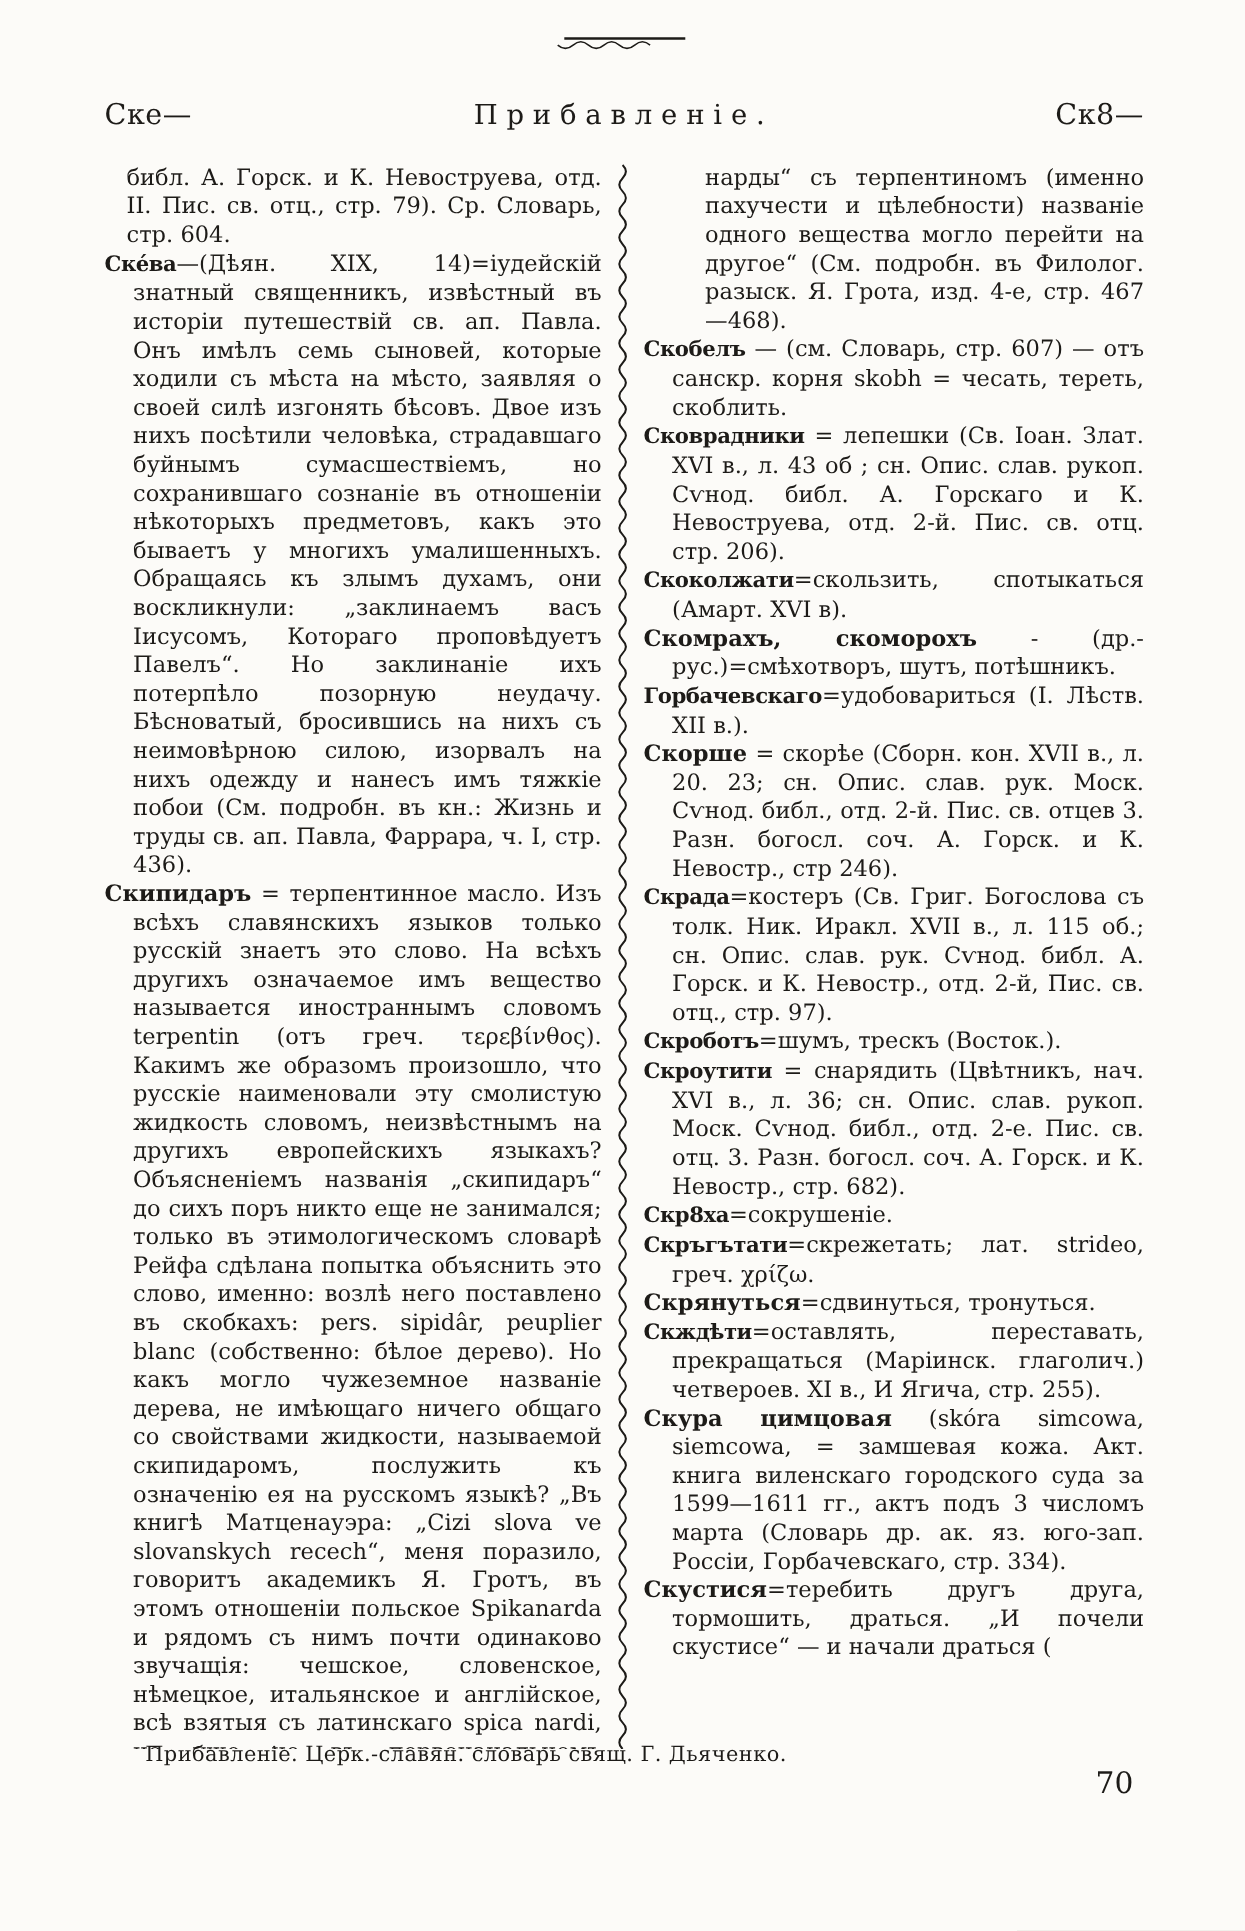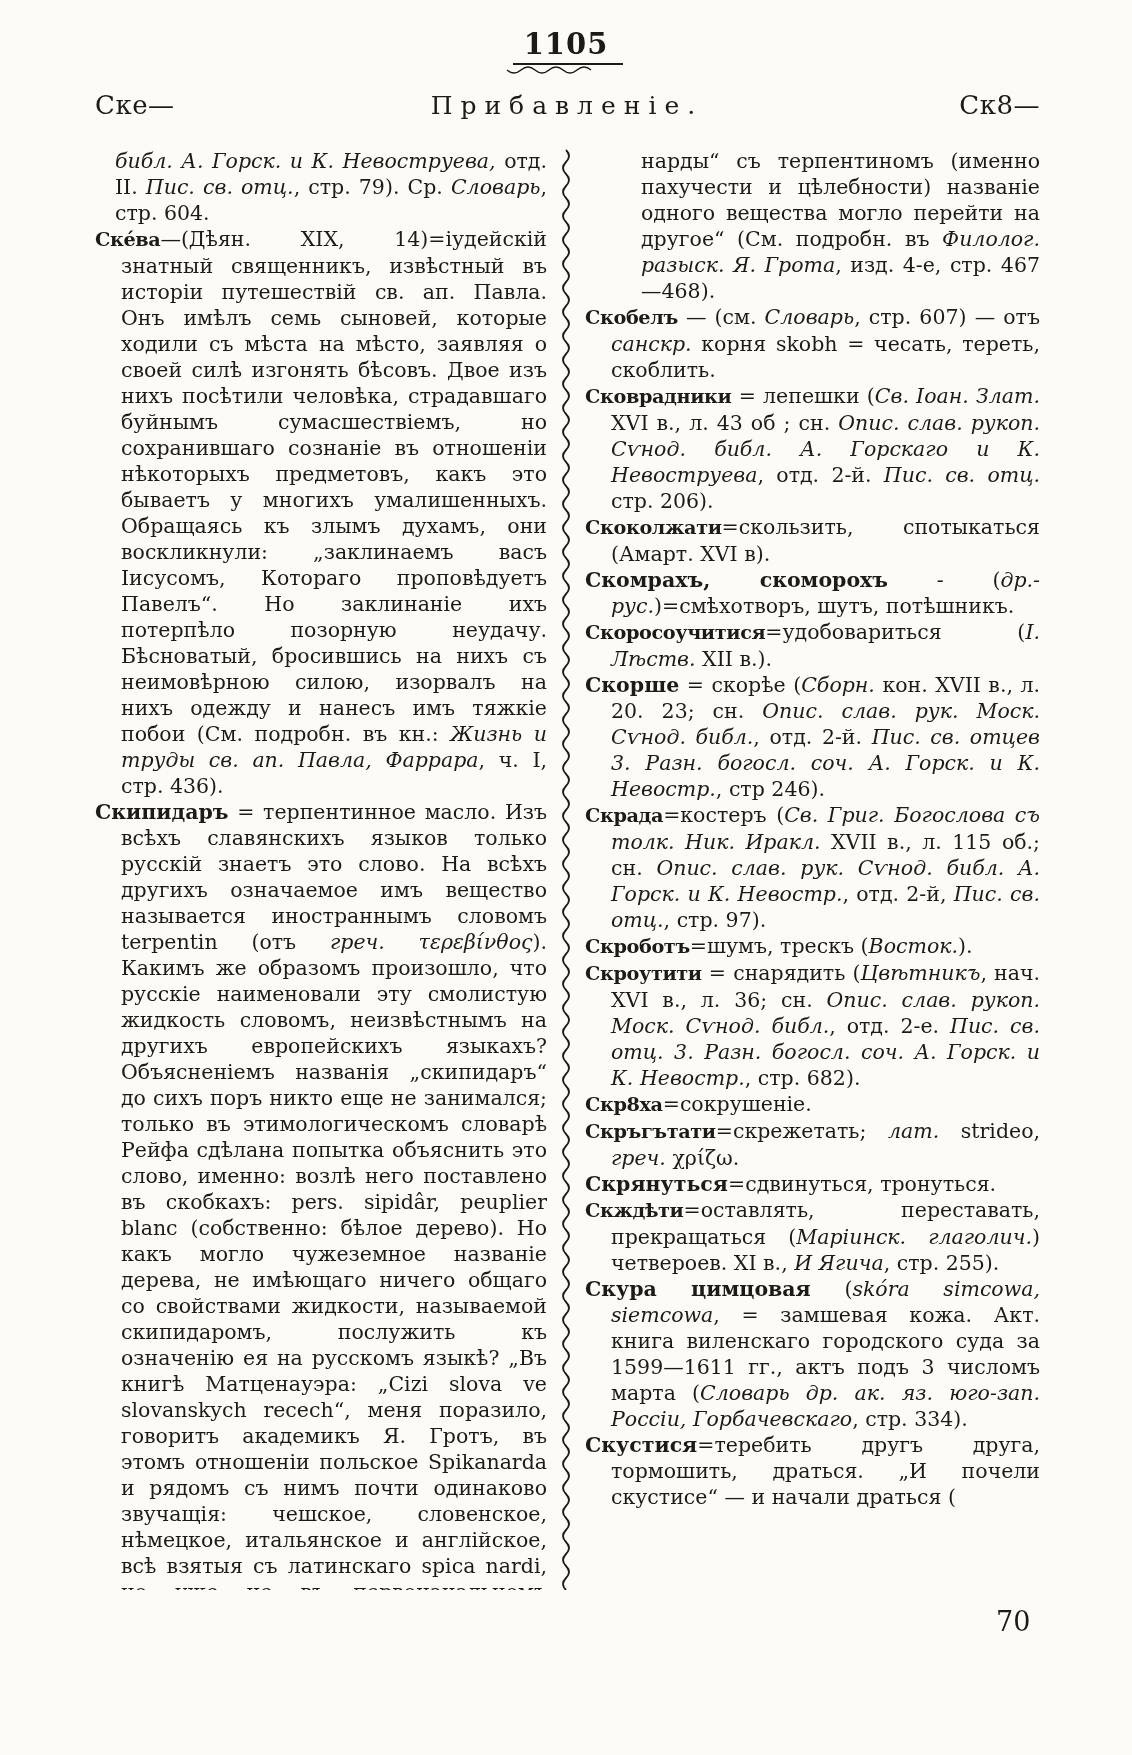--- a/index.html
+++ b/index.html
@@ -40,39 +40,38 @@
     display:flex;justify-content:center;
     flex:none;
   }
   .col p{margin:0;}
   .entry{padding-left:26px;text-indent:-26px;}
   .cont{text-indent:0;}
   .cont-sm{padding-left:20px;}
   .cont-lg{padding-left:56px;}
   .hw{font-weight:bold;}
   .hw-cs{letter-spacing:-0.4px;font-size:0.94em;}
-  .it{font-style:italic;margin-top:13px;}
+  .it{margin-top:13px;}
   
   .imprint{
     position:absolute;left:132px;top:1584px;
     font-size:19px;letter-spacing:0.4px;
   }
   .signature{
     position:absolute;left:996px;top:1606px;
     font-size:27px;
   }
   svg{display:block;}
 </style>
 </head>
 <body>
 
 <div class="page">
 
   <div class="pagenum-wrap">
-    <div class="pagenum">1105</div>
     <svg class="flourish" width="130" height="16" viewBox="0 0 130 16">
       <path d="M12 3 H122" stroke="#1d1b18" stroke-width="2.2" fill="none"></path>
       <path d="M6 9 q7 6 14 0 t14 0 t14 0 t14 0 t14 0 t14 0" stroke="#1d1b18" stroke-width="1.4" fill="none"></path>
     </svg>
   </div>
 
   <div class="runheads">
     <span class="rh rh-side">Ске—</span>
     <span class="rh rh-center">Прибавленіе.</span>
     <span class="rh rh-side">Ск8—</span>
@@ -88,29 +87,30 @@
       <svg id="divider-svg" width="16" height="1442" viewBox="0 0 16 1442">
           <path d="M8 2 q6 6 0 12 q-6 6 0 12 q6 6 0 12 q-6 6 0 12 q6 6 0 12 q-6 6 0 12 q6 6 0 12 q-6 6 0 12 q6 6 0 12 q-6 6 0 12 q6 6 0 12 q-6 6 0 12 q6 6 0 12 q-6 6 0 12 q6 6 0 12 q-6 6 0 12 q6 6 0 12 q-6 6 0 12 q6 6 0 12 q-6 6 0 12 q6 6 0 12 q-6 6 0 12 q6 6 0 12 q-6 6 0 12 q6 6 0 12 q-6 6 0 12 q6 6 0 12 q-6 6 0 12 q6 6 0 12 q-6 6 0 12 q6 6 0 12 q-6 6 0 12 q6 6 0 12 q-6 6 0 12 q6 6 0 12 q-6 6 0 12 q6 6 0 12 q-6 6 0 12 q6 6 0 12 q-6 6 0 12 q6 6 0 12 q-6 6 0 12 q6 6 0 12 q-6 6 0 12 q6 6 0 12 q-6 6 0 12 q6 6 0 12 q-6 6 0 12 q6 6 0 12 q-6 6 0 12 q6 6 0 12 q-6 6 0 12 q6 6 0 12 q-6 6 0 12 q6 6 0 12 q-6 6 0 12 q6 6 0 12 q-6 6 0 12 q6 6 0 12 q-6 6 0 12 q6 6 0 12 q-6 6 0 12 q6 6 0 12 q-6 6 0 12 q6 6 0 12 q-6 6 0 12 q6 6 0 12 q-6 6 0 12 q6 6 0 12 q-6 6 0 12 q6 6 0 12 q-6 6 0 12 q6 6 0 12 q-6 6 0 12 q6 6 0 12 q-6 6 0 12 q6 6 0 12 q-6 6 0 12 q6 6 0 12 q-6 6 0 12 q6 6 0 12 q-6 6 0 12 q6 6 0 12 q-6 6 0 12 q6 6 0 12 q-6 6 0 12 q6 6 0 12 q-6 6 0 12 q6 6 0 12 q-6 6 0 12 q6 6 0 12 q-6 6 0 12 q6 6 0 12 q-6 6 0 12 q6 6 0 12 q-6 6 0 12 q6 6 0 12 q-6 6 0 12 q6 6 0 12 q-6 6 0 12 q6 6 0 12 q-6 6 0 12 q6 6 0 12 q-6 6 0 12 q6 6 0 12 q-6 6 0 12 q6 6 0 12 q-6 6 0 12 q6 6 0 12 q-6 6 0 12 q6 6 0 12 q-6 6 0 12 q6 6 0 12 q-6 6 0 12 q6 6 0 12 q-6 6 0 12 q6 6 0 12 q-6 6 0 12 q6 6 0 12 q-6 6 0 12" stroke="#1d1b18" stroke-width="1.8" fill="none"></path>
         </svg>
     </div>
     <div class="col col-right" id="col-right">
         <p class="cont cont-lg"><span>нарды“ съ терпентиномъ (именно пахучести и цѣлебности) названіе одного вещества могло перейти на другое“ (См. подробн. въ </span><span class="it">Филолог. разыск. Я. Грота</span><span>, изд. 4-е, стр. 467—468).</span></p>
         <p class="entry"><span class="hw hw-cs">Скобелъ</span><span> — (см. </span><span class="it">Словарь</span><span>, стр. 607) — отъ </span><span class="it">санскр.</span><span> корня skobh = чесать, тереть, скоблить.</span></p>
         <p class="entry"><span class="hw hw-cs">Сковрадники</span><span> = лепешки (</span><span class="it">Св. Іоан. Злат.</span><span> XVI в., л. 43 об ; сн. </span><span class="it">Опис. слав. рукоп. Сѵнод. библ. А. Горскаго и К. Невоструева</span><span>, отд. 2-й. </span><span class="it">Пис. св. отц.</span><span> стр. 206).</span></p>
         <p class="entry"><span class="hw hw-cs">Скоколжати</span><span>=скользить, спотыкаться (Амарт. XVI в).</span></p>
         <p class="entry"><span class="hw hw-bold">Скомрахъ, скоморохъ</span><span> - (</span><span class="it">др.-рус.</span><span>)=смѣхотворъ, шутъ, потѣшникъ.</span></p>
-        <p class="entry"><span class="hw hw-cs">Скоросоучитися</span><span>=удобовариться (</span><span class="it">І. Лѣств.</span><span> XII в.).</span></p>
+        <p class="entry"><span class="hw hw-cs">Горбачевскаго</span><span>=удобовариться (</span><span class="it">І. Лѣств.</span><span> XII в.).</span></p>
         <p class="entry"><span class="hw hw-bold">Скорше</span><span> = скорѣе (</span><span class="it">Сборн.</span><span> кон. XVII в., л. 20. 23; сн. </span><span class="it">Опис. слав. рук. Моск. Сѵнод. библ.</span><span>, отд. 2-й. </span><span class="it">Пис. св. отцев 3. Разн. богосл. соч. А. Горск. и К. Невостр.</span><span>, стр 246).</span></p>
         <p class="entry"><span class="hw hw-cs">Скрада</span><span>=костеръ (</span><span class="it">Св. Григ. Богослова съ толк. Ник. Иракл.</span><span> XVII в., л. 115 об.; сн. </span><span class="it">Опис. слав. рук. Сѵнод. библ. А. Горск. и К. Невостр.</span><span>, отд. 2-й, </span><span class="it">Пис. св. отц.</span><span>, стр. 97).</span></p>
         <p class="entry"><span class="hw hw-cs">Скроботъ</span><span>=шумъ, трескъ (</span><span class="it">Восток.</span><span>).</span></p>
         <p class="entry"><span class="hw hw-cs">Скроутити</span><span> = снарядить (</span><span class="it">Цвѣтникъ</span><span>, нач. XVI в., л. 36; сн. </span><span class="it">Опис. слав. рукоп. Моск. Сѵнод. библ.</span><span>, отд. 2-е. </span><span class="it">Пис. св. отц. 3. Разн. богосл. соч. А. Горск. и К. Невостр.</span><span>, стр. 682).</span></p>
         <p class="entry"><span class="hw hw-cs">Скр8ха</span><span>=сокрушеніе.</span></p>
         <p class="entry"><span class="hw hw-cs">Скръгътати</span><span>=скрежетать; </span><span class="it">лат.</span><span> strideo, </span><span class="it">греч.</span><span> χρίζω.</span></p>
         <p class="entry"><span class="hw hw-bold">Скрянуться</span><span>=сдвинуться, тронуться.</span></p>
         <p class="entry"><span class="hw hw-cs">Скждѣти</span><span>=оставлять, переставать, прекращаться (</span><span class="it">Маріинск. глаголич.</span><span>) четвероев. XI в., </span><span class="it">И Ягича</span><span>, стр. 255).</span></p>
         <p class="entry"><span class="hw hw-bold">Скура цимцовая</span><span> (</span><span class="it">skóra simcowa, siemcowa</span><span>, = замшевая кожа. Акт. книга виленскаго городского суда за 1599—1611 гг., актъ подъ 3 числомъ марта (</span><span class="it">Словарь др. ак. яз. юго-зап. Россіи, Горбачевскаго</span><span>, стр. 334).</span></p>
         <p class="entry"><span class="hw hw-bold">Скустися</span><span>=теребить другъ друга, тормошить, драться. „И почели скустисе“ — и начали драться (</span></p>
       </div>
   </div>
 
+  <div class="imprint">Прибавленіе. Церк.-славян. словарь свящ. Г. Дьяченко.</div>
   <div class="signature">70</div>
 
 </div>
 
 </body></html>

